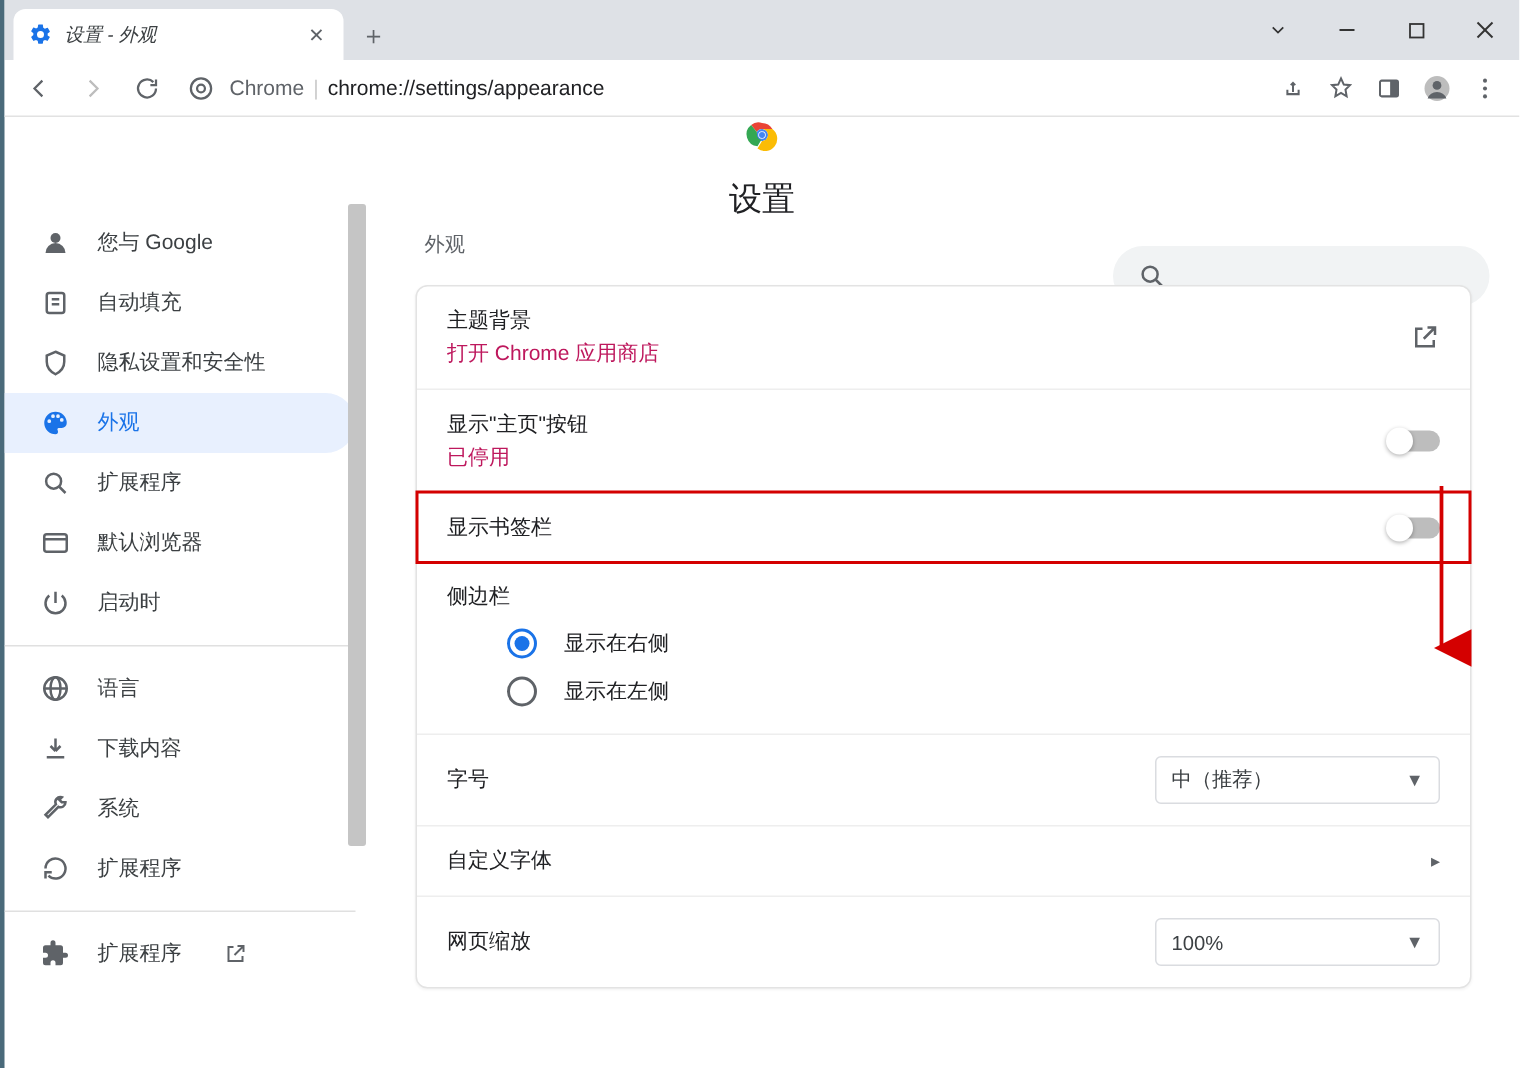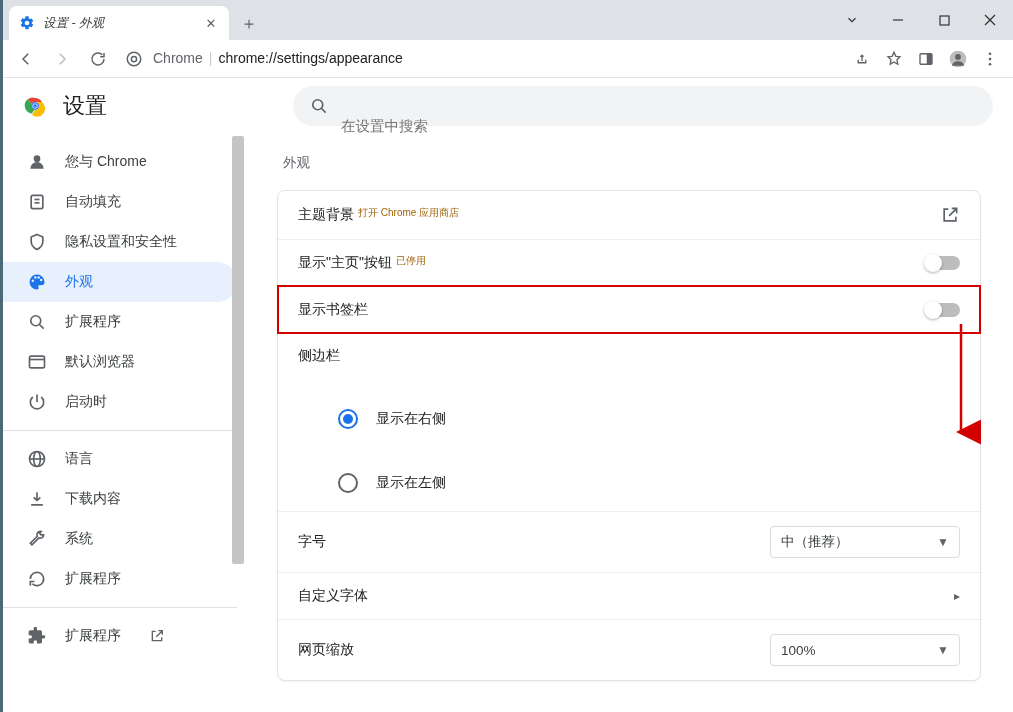--- a/index.html
+++ b/index.html
@@ -15,51 +15,51 @@
   .toolbar { height:38px; background:#fff; display:flex; align-items:center; padding:0 8px; gap:6px; border-bottom:1px solid #e2e2e2; }
   .tb-btn { width:30px;height:30px;display:flex;align-items:center;justify-content:center;color:#5f6368;border-radius:50%; }
   .tb-btn.disabled { color:#bdbdbd; }
   .omnibox-wrap { flex:1; display:flex; align-items:flex-start; gap:10px; padding-left:6px; }
   .omnibox-url { font-size:14px; color:#5f6368; display:flex; align-items:center; gap:6px;}
   .omnibox-url .chrome-txt{ color:#5f6368;}
   .omnibox-url .sep{ color:#ccc;}
   .omnibox-url .path{ color:#202124;}
   .tb-actions{ display:flex; align-items:center; gap:2px;}
   
-  .settings-hdr { height:56px; display:flex; align-items:center; padding:0 20px; gap:16px; }
+  .settings-hdr { height:56px; display:flex; align-items:center; padding:0 20px; gap:16px;flex-direction:column; }
   .chrome-logo { width:24px;height:24px; }
   .settings-title { font-size:22px; color:#202124;}
   .search-pill{ margin-left:auto; flex:1; max-width:700px; height:40px; background:#f1f3f4; border-radius:20px; display:flex; align-items:center; padding:0 16px; gap:12px; color:#5f6368; }
   .search-pill input{ border:none; background:transparent; outline:none; font-size:14.5px; flex:1; color:#202124;margin-top:39px;}
   
   .content-area{ display:flex; height:calc(712px - 40px - 38px - 56px); }
   .sidebar { width:242px; position:relative; padding-top:8px; }
   .sidebar-inner{ padding-right:8px; }
   .side-item{ height:40px; display:flex; align-items:center; gap:18px; padding-left:24px; border-radius:0 20px 20px 0; font-size:14px; color:#3c4043; cursor:pointer;}
   .side-item.active{ background:#e8f0fe; color:#1a73e8;}
   .side-item.active svg,.side-item.active .ico{ color:#1a73e8; fill:#1a73e8;}
   .side-item .ico{ width:20px;height:20px;display:flex;align-items:center;justify-content:center;color:#5f6368;}
   .side-div{ height:1px; background:#e0e0e0; margin:8px 0 8px 0;}
   .side-scroll{ position:absolute; right:0; top:0; width:14px; height:100%; }
   .side-scroll .thumb{ position:absolute; left:1px; top:2px; width:12px; height:428px; background:#c5c5c5; border-radius:2px;}
   .main{ flex:1; padding:18px 32px 0 32px; overflow:hidden; position:relative;}
   .section-label{ font-size:13.5px; color:#5f6368; margin:2px 0 18px 6px;}
   .card{ background:#fff; border:1px solid #e3e3e3; border-radius:8px; box-shadow:0 1px 2px rgba(0,0,0,0.05);}
   .row{ padding:14px 20px; display:flex; align-items:center; }
   .row + .row { border-top:1px solid #eee;}
-  .row .labels{ display:flex; flex-direction:row; gap:4px;}
+  .row .labels{ display:flex; flex-direction:column; gap:4px;}
   .row .primary{ font-size:14px; color:#202124;}
-  .row .secondary{ font-size:10px; color:#a16207;}
+  .row .secondary{ font-size:14px; color:#be185d;}
   .row .trail{ margin-left:auto; display:flex; align-items:flex-end;}
   .toggle{ width:34px; height:14px; background:#bdbdbd; border-radius:8px; position:relative;}
   .toggle::after{ content:""; position:absolute; width:18px;height:18px;border-radius:50%; background:#fff; box-shadow:0 1px 3px rgba(0,0,0,.3); top:-2px; left:-2px;}
   .ext-icon{ width:20px;height:20px;color:#5f6368;display:flex;align-items:center;justify-content:center;}
   .highlighted{ outline:2px solid #d40000; outline-offset:-1px;}
   .row.nosp{ border-top:none; padding-bottom:6px;}
-  .row.indent{ padding-left:60px; padding-top:6px; padding-bottom:6px; border-top:none;margin-top:32px;}
+  .row.indent{ padding-left:60px; padding-top:6px; padding-bottom:6px; border-top:none;}
   .radio{ width:20px;height:20px;border:2px solid #5f6368;border-radius:50%;display:flex;align-items:center;justify-content:center; margin-right:18px;}
   .radio.checked{ border-color:#1a73e8;}
   .radio.checked::after{content:"";width:10px;height:10px;background:#1a73e8;border-radius:50%;}
   .select-box{ border:1px solid #dadce0; border-radius:4px; height:32px; min-width:190px; padding:0 10px; display:flex; align-items:center; justify-content:space-between; font-size:13.5px; color:#3c4043; gap:18px;}
   .chev{ color:#5f6368; font-size:12px;}
   .arrow-annot{ position:absolute; left:696px; top:190px; width:40px; height:140px; pointer-events:none;}
   .arrow-annot svg{ overflow:visible;}
   svg{display:block;}
 </style>
 </head>
@@ -192,21 +192,21 @@
 <div class="content-area">
   <div class="sidebar">
     <div class="sidebar-inner">
       <div class="side-item">
           <span class="ico">
             <svg width="20" height="20" viewBox="0 0 24 24">
               <circle cx="12" cy="8" r="4" fill="#5f6368"></circle>
               <path fill="#5f6368" d="M4 20a8 8 0 0 1 16 0z"></path>
             </svg>
           </span>
-          <span>您与 Chrome</span>
+          <span>您与 Google</span>
         </div>
       <div class="side-item">
           <span class="ico">
             <svg width="20" height="20" viewBox="0 0 24 24">
               <rect x="5" y="4" width="14" height="16" rx="2" fill="none" stroke="#5f6368" stroke-width="2"></rect>
               <line x1="9" y1="9" x2="15" y2="9" stroke="#5f6368" stroke-width="2"></line>
               <line x1="9" y1="13" x2="15" y2="13" stroke="#5f6368" stroke-width="2"></line>
             </svg>
           </span>
           <span>自动填充</span>

